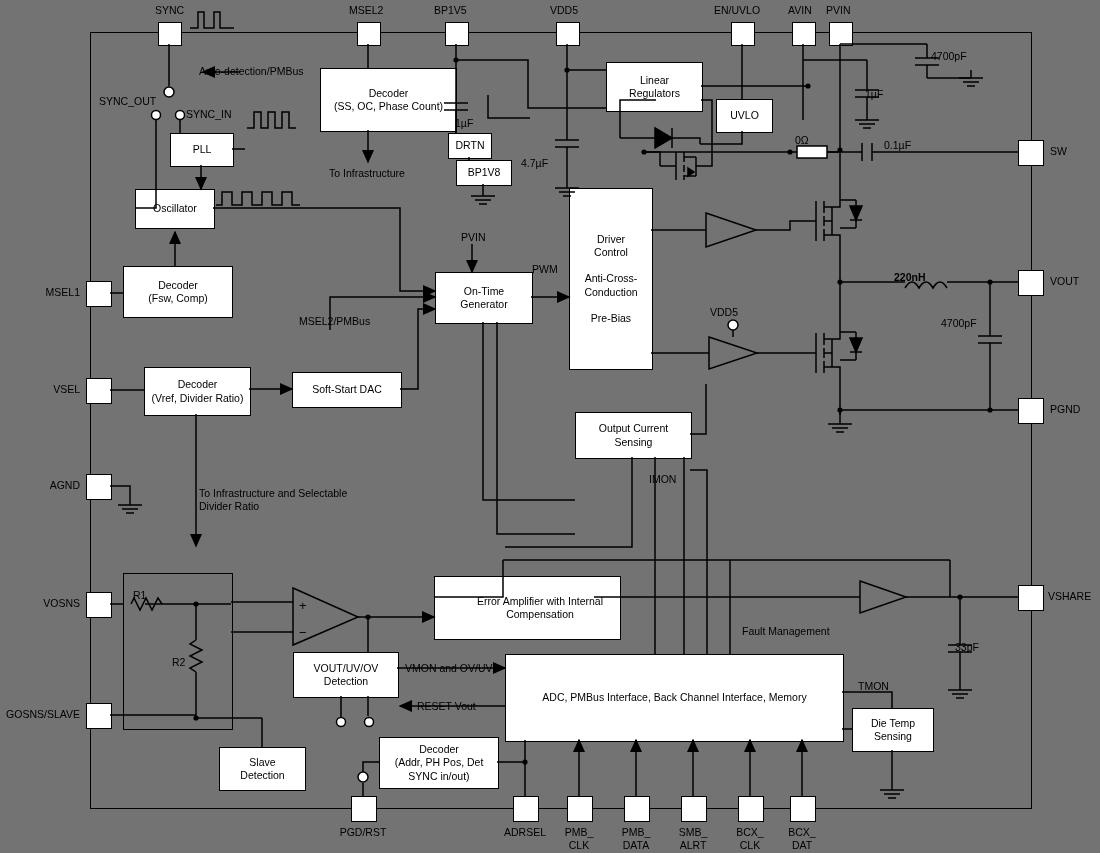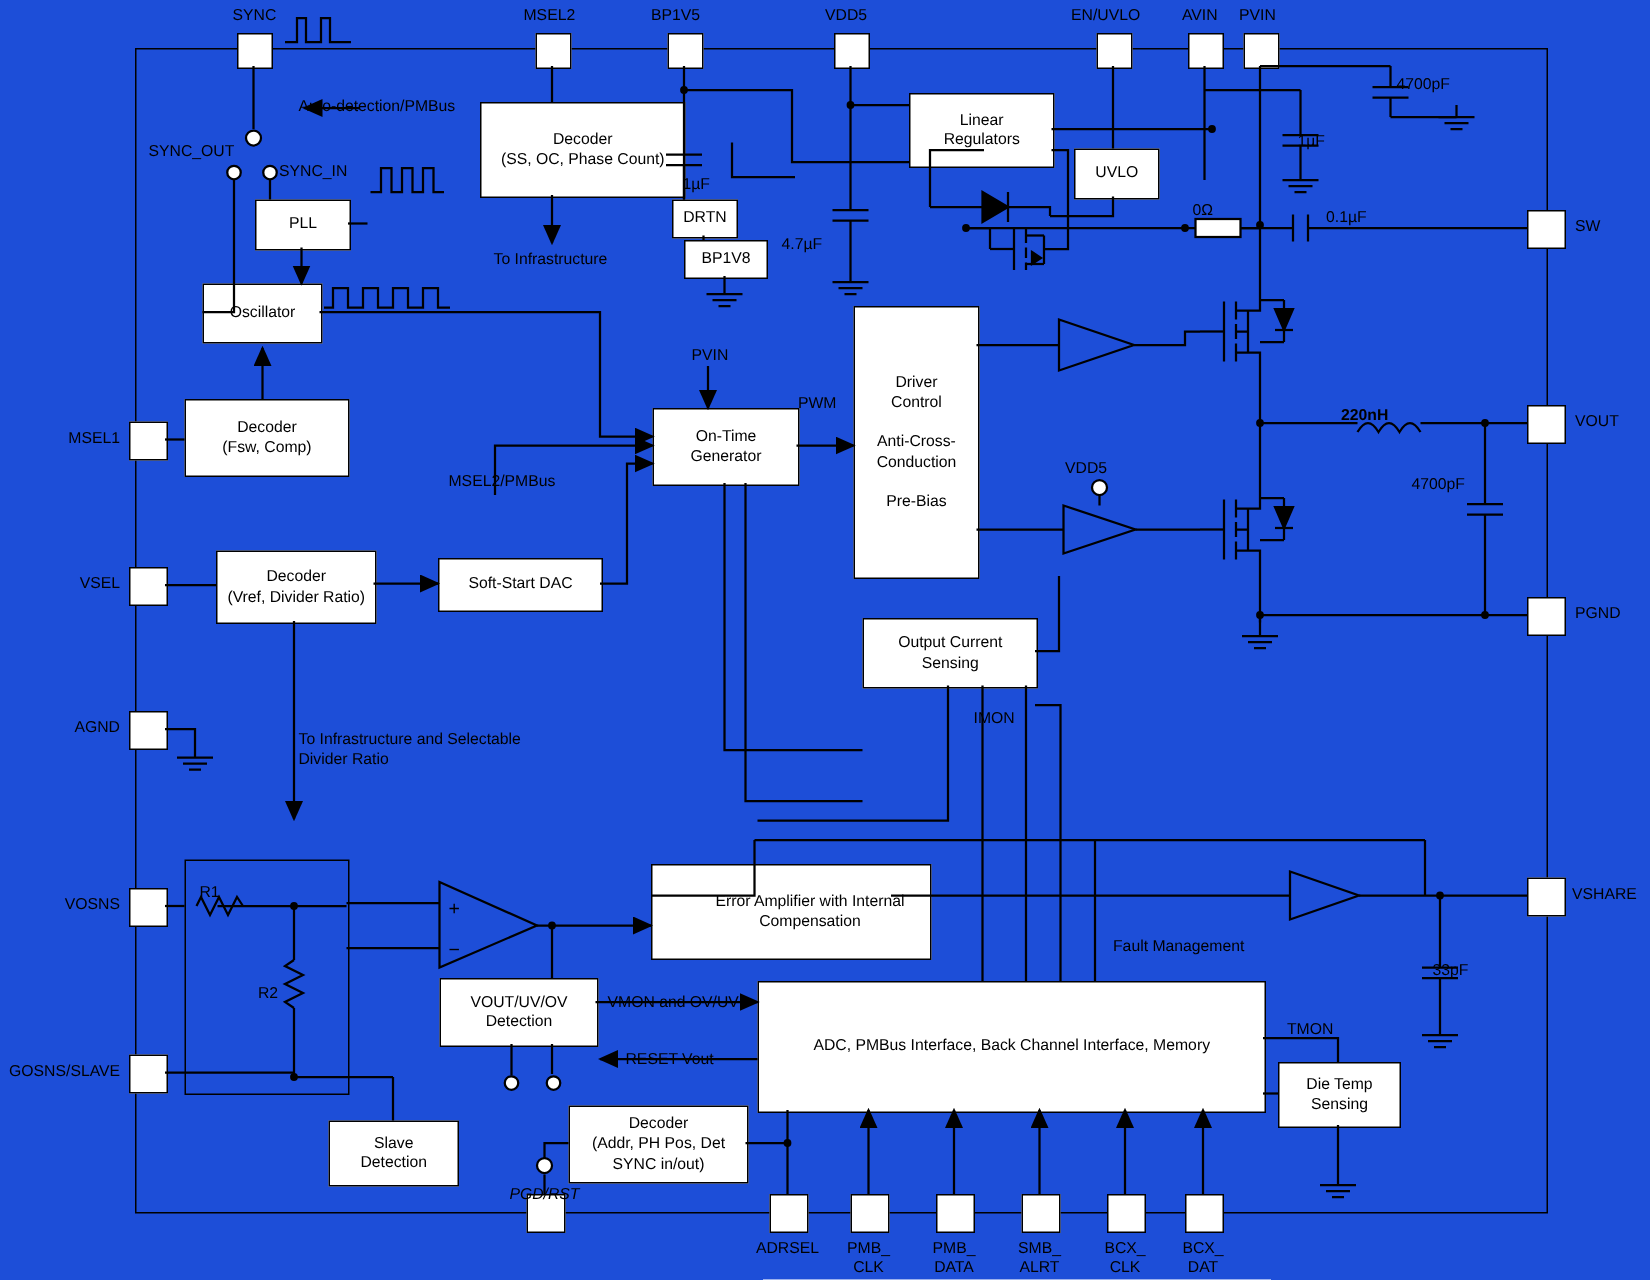--- a/index.html
+++ b/index.html
@@ -1,17 +1,17 @@
 <!DOCTYPE html>
 <html><head>
 <meta charset="utf-8">
 <style>
   html,body{margin:0;padding:0;background:#ffffff;}
   body{font-family:"Liberation Sans", sans-serif;}
-  #root{position:relative;width:1100px;height:853px;overflow:hidden;background:#1d4ed8;}
+  #root{position:relative;width:1100px;height:853px;overflow:hidden;background:#737373;}
   .pin{position:absolute;border:1.5px solid #000;background:#fff;}
   .box{position:absolute;border:1.5px solid #000;background:#fff;display:flex;align-items:center;justify-content:center;text-align:center;font-size:10.5px;line-height:1.25;color:#000;}
   .lbl{position:absolute;font-size:10.5px;color:#000;white-space:pre;line-height:1.2;}
   .lbl.c{text-align:center;}
   .lbl.r{text-align:right;}
   svg{position:absolute;overflow:visible;}
   .frame{position:absolute;border:1.5px solid #000;}
 </style>
 </head>
 <body>
@@ -62,21 +62,21 @@
   <div class="pin" style="left:1018px;top:270px;width:24px;height:24px;"></div>
   <div class="lbl" style="left:1050px;top:275px;">VOUT</div>
 
   <div class="pin" style="left:1018px;top:398px;width:24px;height:24px;"></div>
   <div class="lbl" style="left:1050px;top:403px;">PGND</div>
 
   <div class="pin" style="left:1018px;top:585px;width:24px;height:24px;"></div>
   <div class="lbl" style="left:1048px;top:590px;">VSHARE</div>
 
   <div class="pin" style="left:351px;top:796px;width:24px;height:24px;"></div>
-  <div class="lbl c" style="left:333px;top:790px;width:60px;font-style:italic;">PGD/RST</div>
+  <div class="lbl c" style="left:333px;top:826px;width:60px;">PGD/RST</div>
 
   <div class="pin" style="left:513px;top:796px;width:24px;height:24px;"></div>
   <div class="lbl c" style="left:497px;top:826px;width:56px;">ADRSEL</div>
 
   <div class="pin" style="left:567px;top:796px;width:24px;height:24px;"></div>
   <div class="lbl c" style="left:553px;top:826px;width:52px;">PMB_
 CLK</div>
 
   <div class="pin" style="left:624px;top:796px;width:24px;height:24px;"></div>
   <div class="lbl c" style="left:610px;top:826px;width:52px;">PMB_
@@ -111,21 +111,21 @@
   <div class="box" style="left:144px;top:367px;width:105px;height:47px;white-space:pre-line;"><span>Decoder
 (Vref, Divider Ratio)</span></div>
 
   <div class="box" style="left:292px;top:372px;width:108px;height:34px;">
       <span>Soft-Start DAC</span>
     </div>
 
   <div class="box" style="left:435px;top:272px;width:96px;height:50px;white-space:pre-line;"><span>On-Time
 Generator</span></div>
 
-  <div class="box" style="left:569px;top:204px;width:82px;height:180px;white-space:pre-line;"><span>Driver
+  <div class="box" style="left:569px;top:188px;width:82px;height:180px;white-space:pre-line;"><span>Driver
 Control
 
 Anti-Cross-
 Conduction
 
 Pre-Bias</span></div>
 
   <div class="box" style="left:606px;top:62px;width:95px;height:48px;white-space:pre-line;"><span>Linear
 Regulators</span></div>
 

